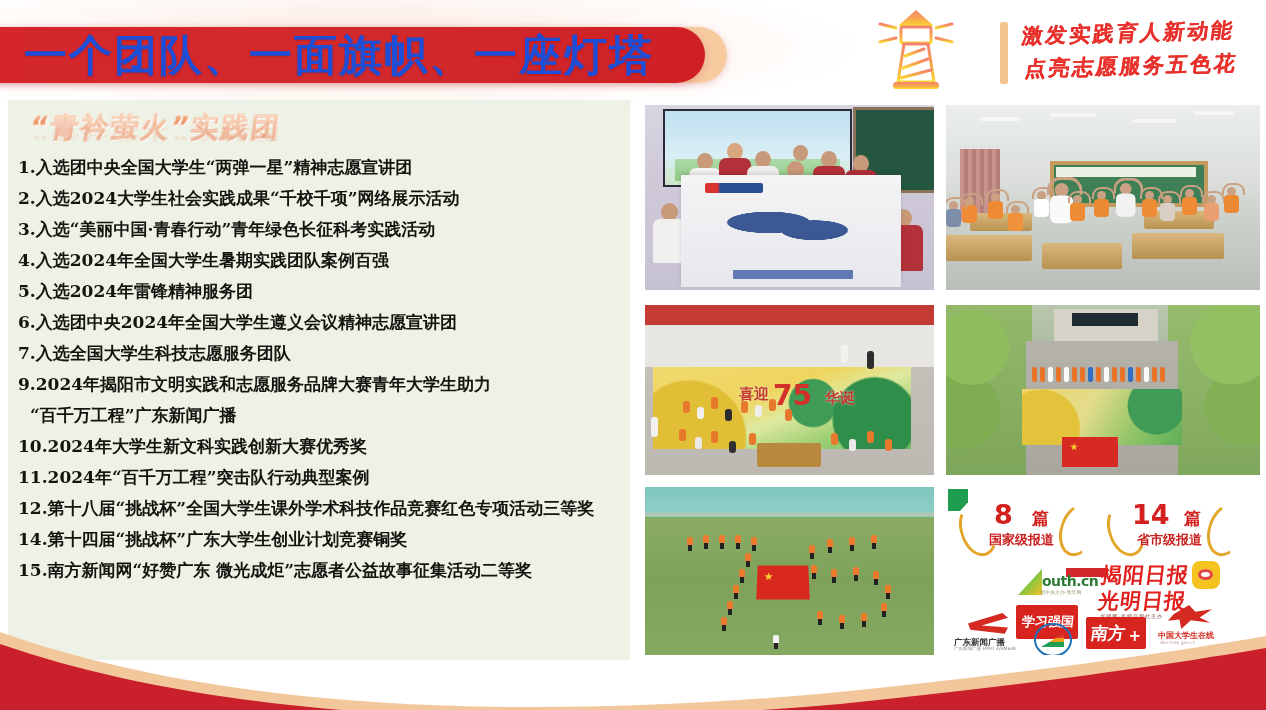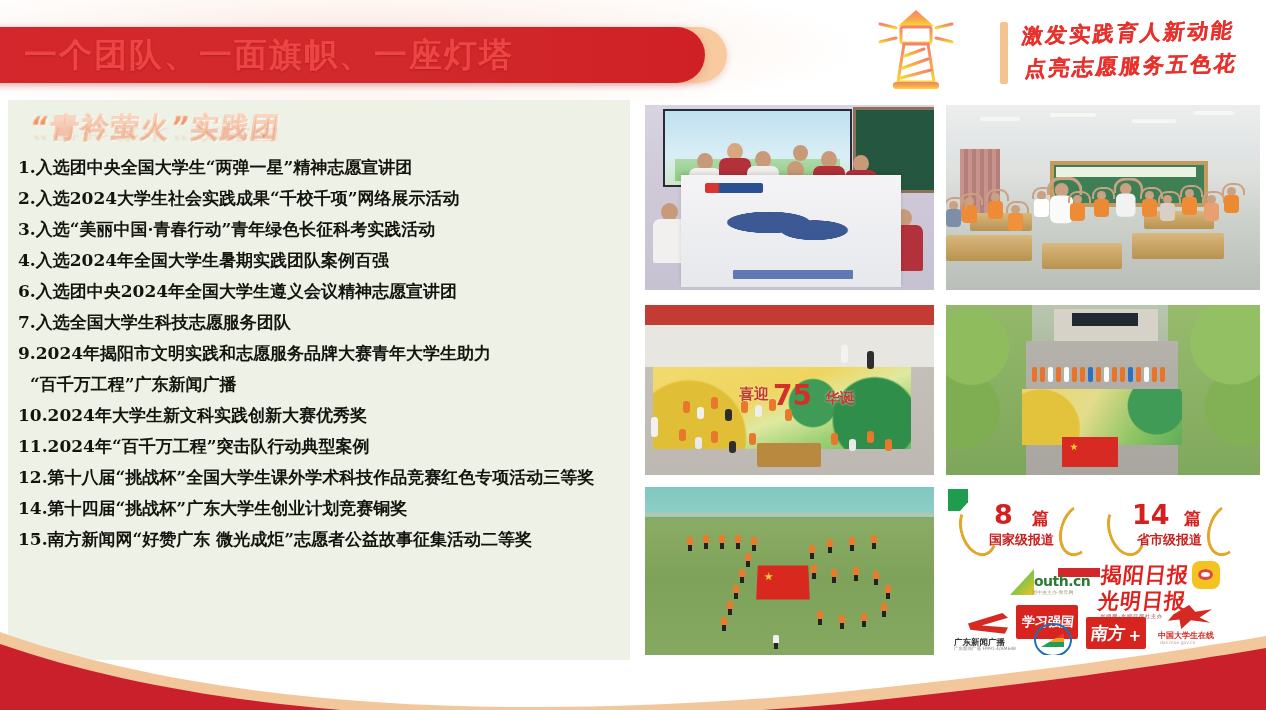--- a/index.html
+++ b/index.html
@@ -27,23 +27,23 @@
   .title-bar-peach{
     position:absolute;left:-30px;top:27px;width:757px;height:56px;
     border-radius:0 34px 34px 0;
     background:linear-gradient(90deg,#f6c79b 0%,#f7caa0 100%);
     z-index:1;
   }
   .title-bar-red{z-index:2;}
   .header-title{
     position:absolute;left:24px;top:27px;height:56px;line-height:56px;
     z-index:3;
-    color:#ef4444;
+    color:#1d4ed8;
     font-family:"DejaVu Sans","Liberation Sans",sans-serif;
-    font-weight:bold;font-size:33px;letter-spacing:2px;
+    font-weight:bold;font-size:43px;letter-spacing:2px;
     white-space:nowrap;
     text-shadow:0 1px 2px rgba(120,20,20,.35);
   }
 
   
   .lighthouse{position:absolute;left:876px;top:8px;width:80px;height:84px;}
 
   
   .calli-wrap{position:absolute;left:1000px;top:20px;width:260px;height:68px;}
   .calli-bar{position:absolute;left:0;top:2px;width:8px;height:62px;background:#f3c48f;border-radius:2px;}
@@ -189,21 +189,21 @@
   .badge.b1{left:12px;}
   .badge.b2{left:160px;}
   .badge .num{position:absolute;left:36px;top:-2px;font-family:"DejaVu Sans","Liberation Sans",sans-serif;font-weight:bold;font-size:27px;color:#d4201f;letter-spacing:0;}
   .badge .pian{position:absolute;left:74px;top:6px;font-family:"DejaVu Sans",sans-serif;font-weight:bold;font-size:17px;color:#d4201f;}
   .badge .sub{position:absolute;left:31px;top:30px;font-family:"DejaVu Sans",sans-serif;font-weight:bold;font-size:13px;color:#c8201e;white-space:nowrap;}
   .badge .laurelL,.badge .laurelR{position:absolute;top:2px;width:30px;height:48px;border:3px solid #e3a52a;border-radius:50%;}
   .badge .laurelL{left:2px;border-right-color:transparent;border-top-color:transparent;transform:rotate(-18deg);}
   .badge .laurelR{right:2px;border-left-color:transparent;border-top-color:transparent;transform:rotate(18deg) scaleX(-1);}
 
   .logo{position:absolute;font-family:"DejaVu Sans","Liberation Sans",sans-serif;}
-  .logo.youth{left:64px;top:80px;width:92px;height:32px;text-align:right;}
+  .logo.youth{left:72px;top:80px;width:92px;height:32px;text-align:right;}
   .logo.youth .leaf{position:absolute;left:0;top:2px;width:24px;height:26px;background:linear-gradient(135deg,#2aa34a 0%,#8dc63f 55%,#f6c026 100%);clip-path:polygon(0 100%,100% 0,100% 100%);}
   .logo.youth .wd{position:absolute;left:24px;top:6px;font-size:14px;font-weight:bold;color:#2b7a36;letter-spacing:-.5px;}
   .logo.youth .cn{position:absolute;left:48px;top:1px;width:42px;height:9px;background:#d2282a;}
   .logo.youth .tiny{position:absolute;left:22px;top:22px;font-size:5px;color:#9b9b7a;white-space:nowrap;}
 
   .logo.jyrb{left:155px;top:74px;font-size:21px;font-weight:bold;color:#e0201d;font-family:"DejaVu Serif",serif;transform:skewX(-7deg);letter-spacing:1px;}
   .logo.gmrb{left:152px;top:100px;font-size:21px;font-weight:bold;color:#e0201d;font-family:"DejaVu Serif",serif;transform:skewX(-7deg);letter-spacing:1px;}
   .logo.gmrb .tiny{position:absolute;left:4px;top:26px;font-size:5px;color:#b08a8a;white-space:nowrap;}
 
   .logo.weibo{left:246px;top:74px;width:28px;height:28px;background:#f5c31f;border-radius:8px;}
@@ -286,20 +286,21 @@
   </div>
 
   <div class="left-panel">
     <div class="lp-title">“青衿萤火”实践团</div>
     <div class="lp-title-reflect">“青衿萤火”实践团</div>
     <div class="lp-list">
       <div class="lp-item">1.入选团中央全国大学生“两弹一星”精神志愿宣讲团</div>
       <div class="lp-item">2.入选2024大学生社会实践成果“千校千项”网络展示活动</div>
       <div class="lp-item">3.入选“美丽中国·青春行动”青年绿色长征科考实践活动</div>
       <div class="lp-item">4.入选2024年全国大学生暑期实践团队案例百强</div>
+      <div class="lp-item">5.入选2024年雷锋精神服务团</div>
       <div class="lp-item">6.入选团中央2024年全国大学生遵义会议精神志愿宣讲团</div>
       <div class="lp-item">7.入选全国大学生科技志愿服务团队</div>
       <div class="lp-item">9.2024年揭阳市文明实践和志愿服务品牌大赛青年大学生助力</div>
       <div class="lp-item cont">“百千万工程”广东新闻广播</div>
       <div class="lp-item">10.2024年大学生新文科实践创新大赛优秀奖</div>
       <div class="lp-item">11.2024年“百千万工程”突击队行动典型案例</div>
       <div class="lp-item">12.第十八届“挑战杯”全国大学生课外学术科技作品竞赛红色专项活动三等奖</div>
       <div class="lp-item">14.第十四届“挑战杯”广东大学生创业计划竞赛铜奖</div>
       <div class="lp-item">15.南方新闻网“好赞广东 微光成炬”志愿者公益故事征集活动二等奖</div>
     </div>

